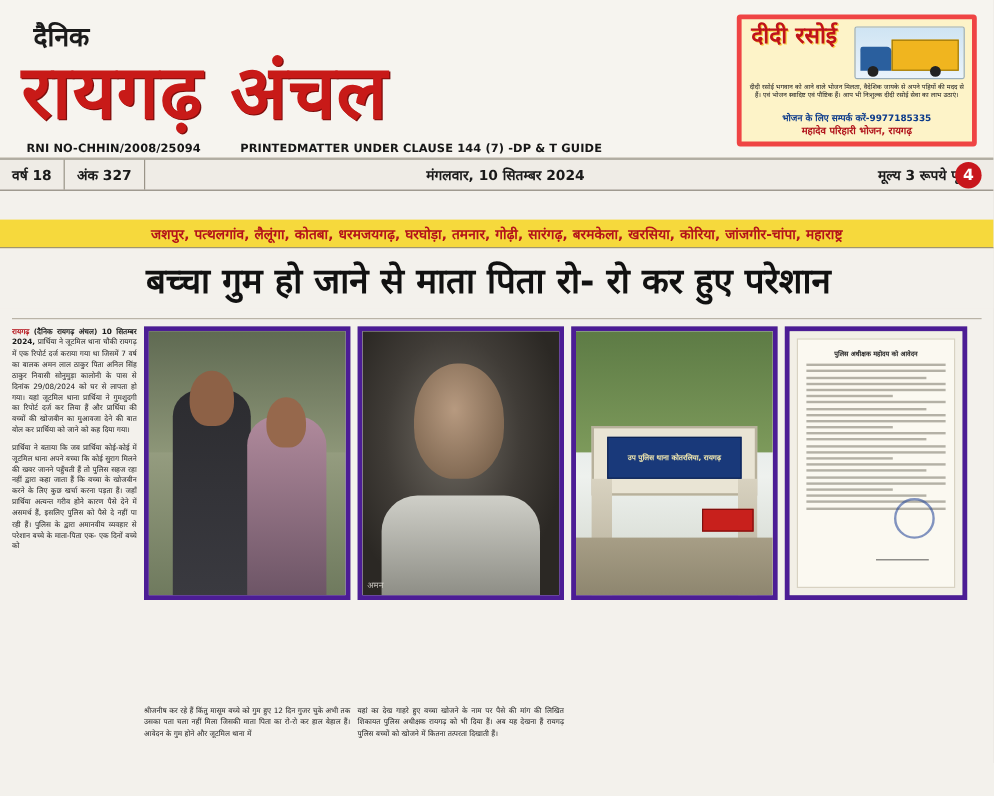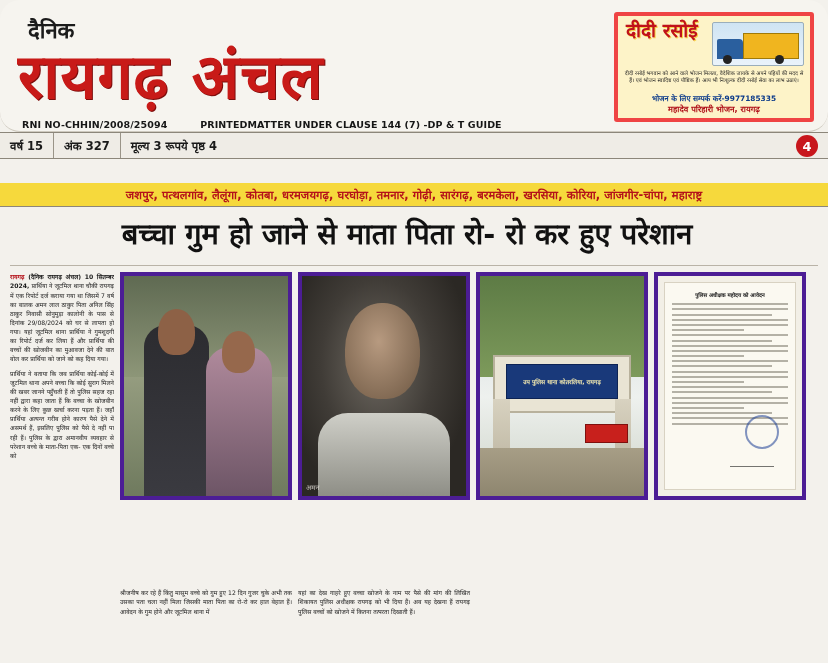--- a/index.html
+++ b/index.html
@@ -14,21 +14,20 @@
     width: 828px; height: 663px;
     background: #f3f1ec;
   }
 
   
   .masthead {
     position: relative;
     height: 132px;
     background: #f6f4ef;
     border-bottom: 1px solid #cfcabf;
-    border-radius: 20px;
   }
   .kicker {
     position: absolute;
     left: 28px; top: 14px;
     font-family: "DejaVu Sans", sans-serif;
     font-size: 22px;
     font-weight: bold;
     color: #1b1b1b;
     letter-spacing: 0px;
   }
@@ -367,26 +366,27 @@
       </div>
       <div class="ad-lines">दीदी रसोई भगवान को आने वाले भोजन मिलता, वैदेशिक जायके से अपने पहियों की मदद से हैं। एवं भोजन स्वादिष्ट एवं पौष्टिक हैं। आप भी निःशुल्क दीदी रसोई सेवा का लाभ उठाएं।</div>
       <div class="ad-phone">भोजन के लिए सम्पर्क करें-9977185335</div>
       <div class="ad-name">महादेव परिहारी भोजन, रायगढ़</div>
     </div>
   </div>
 
   <div class="info-bar">
     <div class="info-cell vsep">
       <span>वर्ष</span>&nbsp;
-      <span>15</span>
+      <span>18</span>
     </div>
     <div class="info-cell vsep">
       <span>अंक</span>&nbsp;
       <span>327</span>
     </div>
+    <div class="info-cell grow">मंगलवार, 10 सितम्बर 2024</div>
     <div class="info-cell">मूल्य 3 रूपये पृष्ठ 4</div>
     <div class="page-circle">4</div>
   </div>
 
   <div class="places-strip">जशपुर, पत्थलगांव, लैलूंगा, कोतबा, धरमजयगढ़, घरघोड़ा, तमनार, गोढ़ी, सारंगढ़, बरमकेला, खरसिया, कोरिया, जांजगीर-चांपा, महाराष्ट्र</div>
 
   <div class="headline-wrap">
     <div class="headline-1">बच्चा गुम हो जाने से माता पिता रो- रो कर हुए परेशान</div>
   </div>
   <div class="hr-rule"></div>

